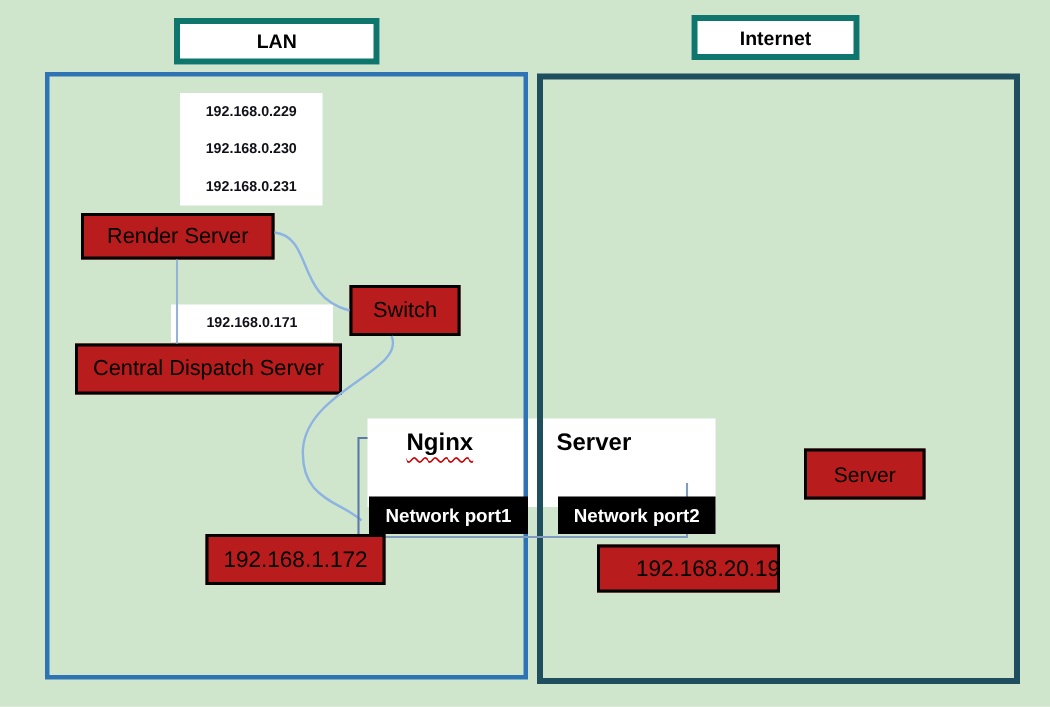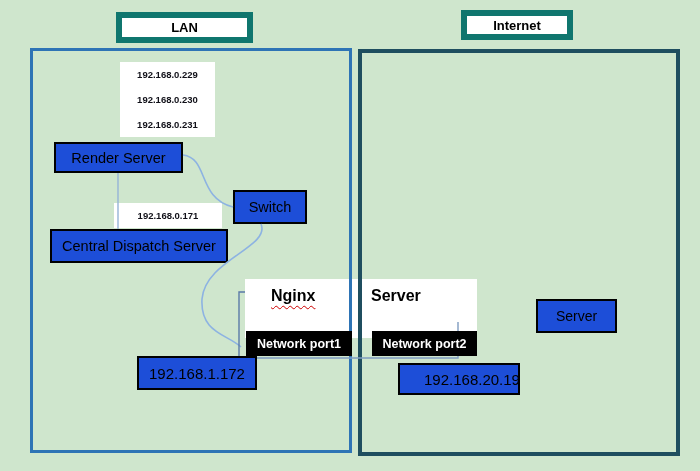--- a/index.html
+++ b/index.html
@@ -5,36 +5,36 @@
   html,body{margin:0;padding:0;}
   body{font-family:"Liberation Sans", sans-serif;}
   #canvas{
     position:relative;
     width:700px;height:471px;
     background:#cfe6cd;
     overflow:hidden;
   }
   .abs{position:absolute;box-sizing:border-box;}
   .node{
-    background:#1d4ed8;
+    background:#b91c1c;
     border:2px solid #000000;
     display:flex;align-items:center;justify-content:center;
     font-size:14.5px;color:#000;white-space:nowrap;
     z-index:4;
     text-align:center;
   }
   .plain{
     background:#ffffff;border:none;z-index:4;
     display:flex;align-items:center;justify-content:center;
   }
   .region{
     background:transparent;z-index:2;
   }
   .title-box{
-    background:#ffffff;border:6px solid #0f766e;
+    background:#ffffff;border:4px solid #0f766e;
     display:flex;align-items:center;justify-content:center;
     font-weight:bold;font-size:13px;color:#000;z-index:4;
   }
   .portbox{
     background:#000000;color:#ffffff;
     display:flex;align-items:center;justify-content:center;
     font-weight:bold;font-size:12.5px;white-space:nowrap;z-index:4;
   }
   .iplist{
     flex-direction:column;justify-content:space-around;align-items:center;

